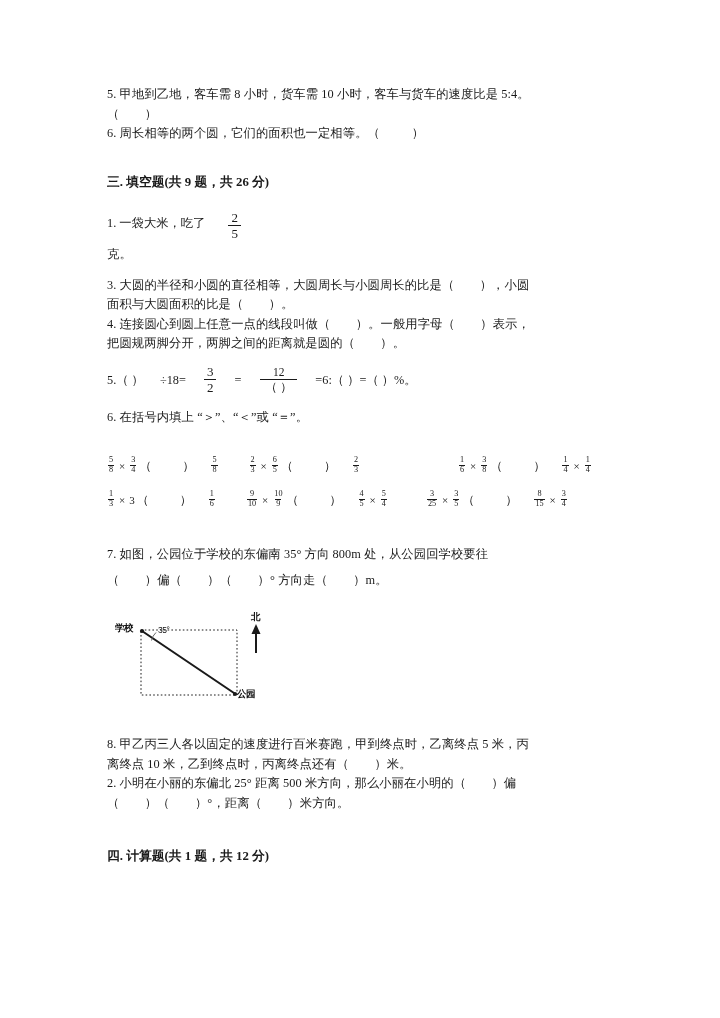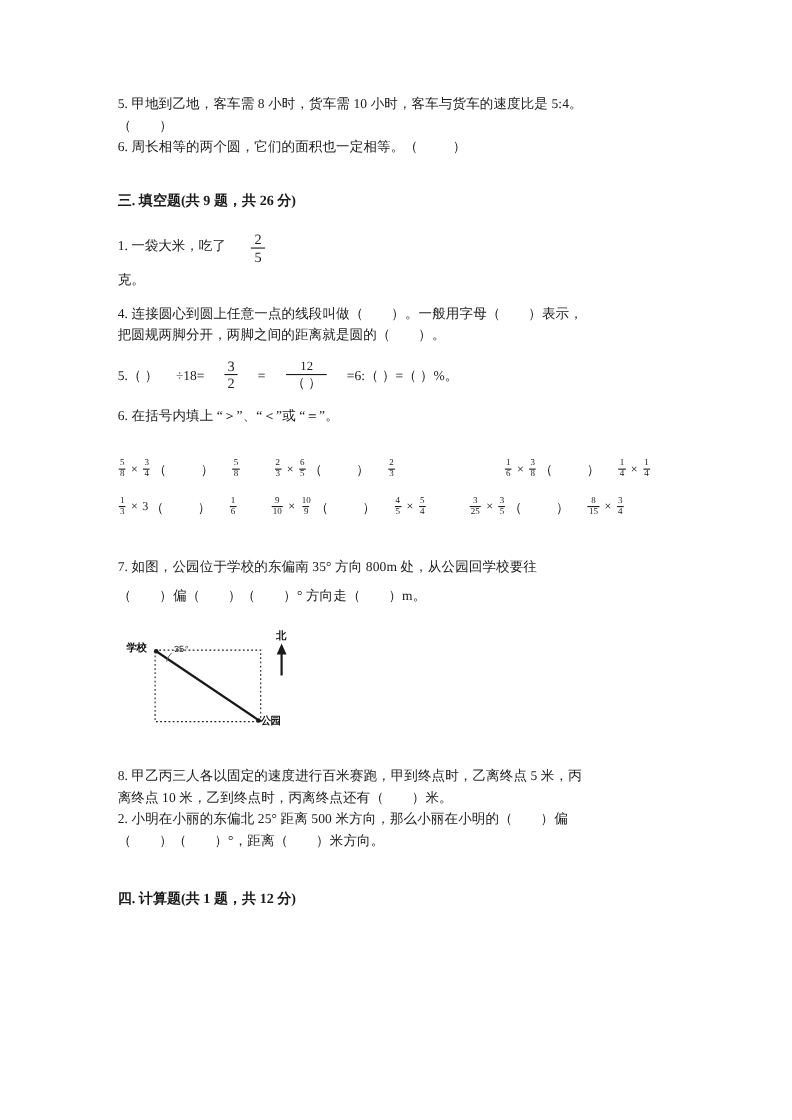--- a/index.html
+++ b/index.html
@@ -150,21 +150,21 @@
     position: absolute;
     font-size: 9.5px;
     font-weight: bold;
     font-family: "Liberation Sans", sans-serif;
     color: #111;
     letter-spacing: -0.5px;
   }
   .lbl-school { left: 0px; top: 13px; text-align: center; }
   .lbl-park { left: 122px; top: 79px; }
   .lbl-north { left: 136px; top: 2px; }
-  .lbl-angle { left: 43px; top: 16px; font-size: 8.5px; font-family: Liberation Mono, monospace; font-weight: normal;}
+  .lbl-angle { left: 43px; top: 16px; font-size: 8.5px; font-family: Liberation Sans, sans-serif; font-weight: normal;}
 </style>
 </head>
 <body>
 
 <div class="page">
   <div class="content">
 
     <div class="qline blk">5. 甲地到乙地，客车需 8 小时，货车需 10 小时，客车与货车的速度比是 5:4。
 （        ）</div>
     <div class="qline blk">6. 周长相等的两个圆，它们的面积也一定相等。（          ）</div>
@@ -181,20 +181,22 @@
       <span class="frac frac-lg">
         <span class="num">2</span>
         <span class="den">5</span>
       </span>
       <span class="gapf2"></span>
     </div>
     <div class="qline blk" style="line-height:26px">克。</div>
 
     <div class="sp-d"></div>
 
+    <div class="qline blk">3. 大圆的半径和小圆的直径相等，大圆周长与小圆周长的比是（        ），小圆
+面积与大圆面积的比是（        ）。</div>
     <div class="qline blk">4. 连接圆心到圆上任意一点的线段叫做（        ）。一般用字母（        ）表示，
 把圆规两脚分开，两脚之间的距离就是圆的（        ）。</div>
 
     <div class="sp-c"></div>
 
     <div class="q5row">
       <span>5.（      ）</span>
       <span class="s1"></span>
       <span>÷18=</span>
       <span class="s2"></span>

